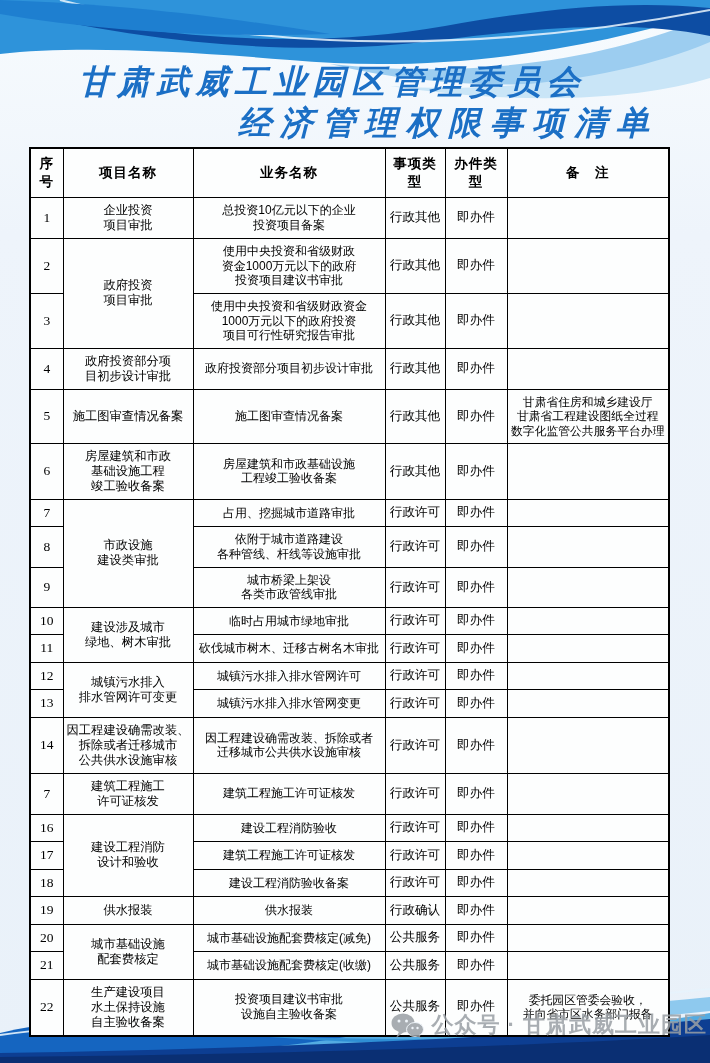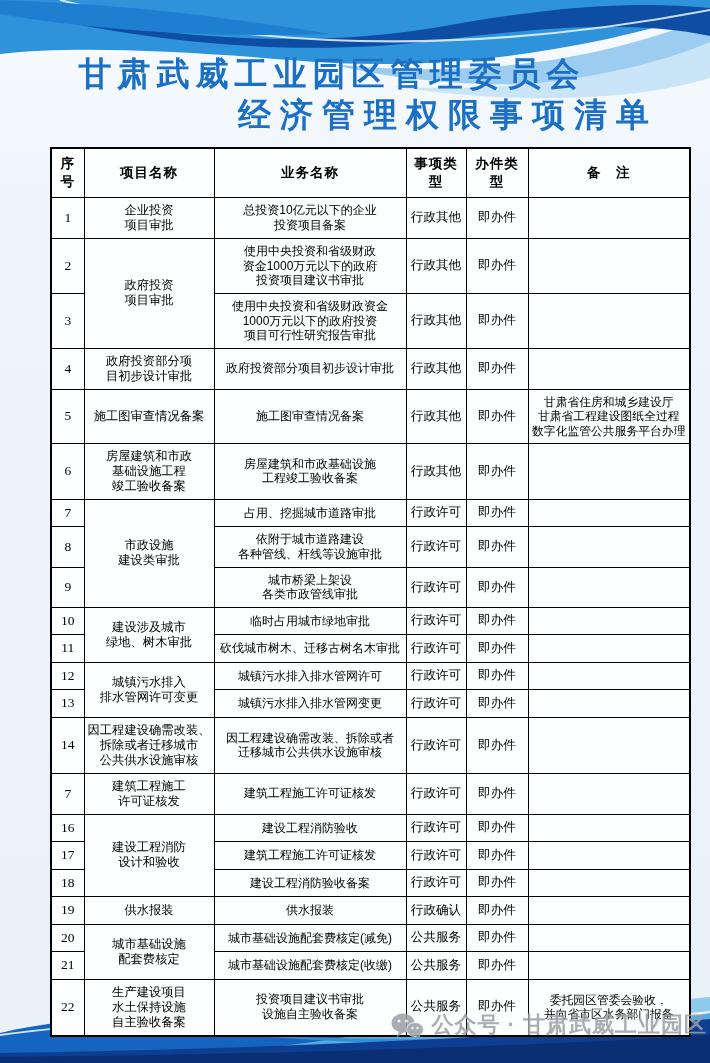--- a/index.html
+++ b/index.html
@@ -19,47 +19,48 @@
     position: absolute;
     left: 0;
     width: 710px;
     z-index: 1;
   }
   .wave-top { top: 0; }
   .wave-bottom { bottom: 0; }
 
   .title-block {
     position: absolute;
-    top: 54px;
+    top: 62px;
     left: 0;
     width: 658px;
     text-align: center;
     z-index: 2;
     color: #1b6fc5;
     font-family: "DejaVu Serif", "Liberation Serif", serif;
     font-weight: bold;
+    font-style: italic;
   }
   .title-line1 {
     font-size: 33px;
     letter-spacing: 6px;
     padding-left: 6px;
     line-height: 40px;
   }
   .title-line2 {
     font-size: 33px;
     letter-spacing: 9px;
     padding-left: 9px;
     line-height: 42px;
     text-align: right;
   }
 
   table.permission-table {
     position: absolute;
     top: 147px;
-    left: 50px;
+    left: 29px;
     width: 639px;
     z-index: 2;
     border-collapse: collapse;
     table-layout: fixed;
     background: #fdfefe;
     border: 2px solid #000;
   }
   .permission-table th, .permission-table td {
     border: 1px solid #000;
     text-align: center;

